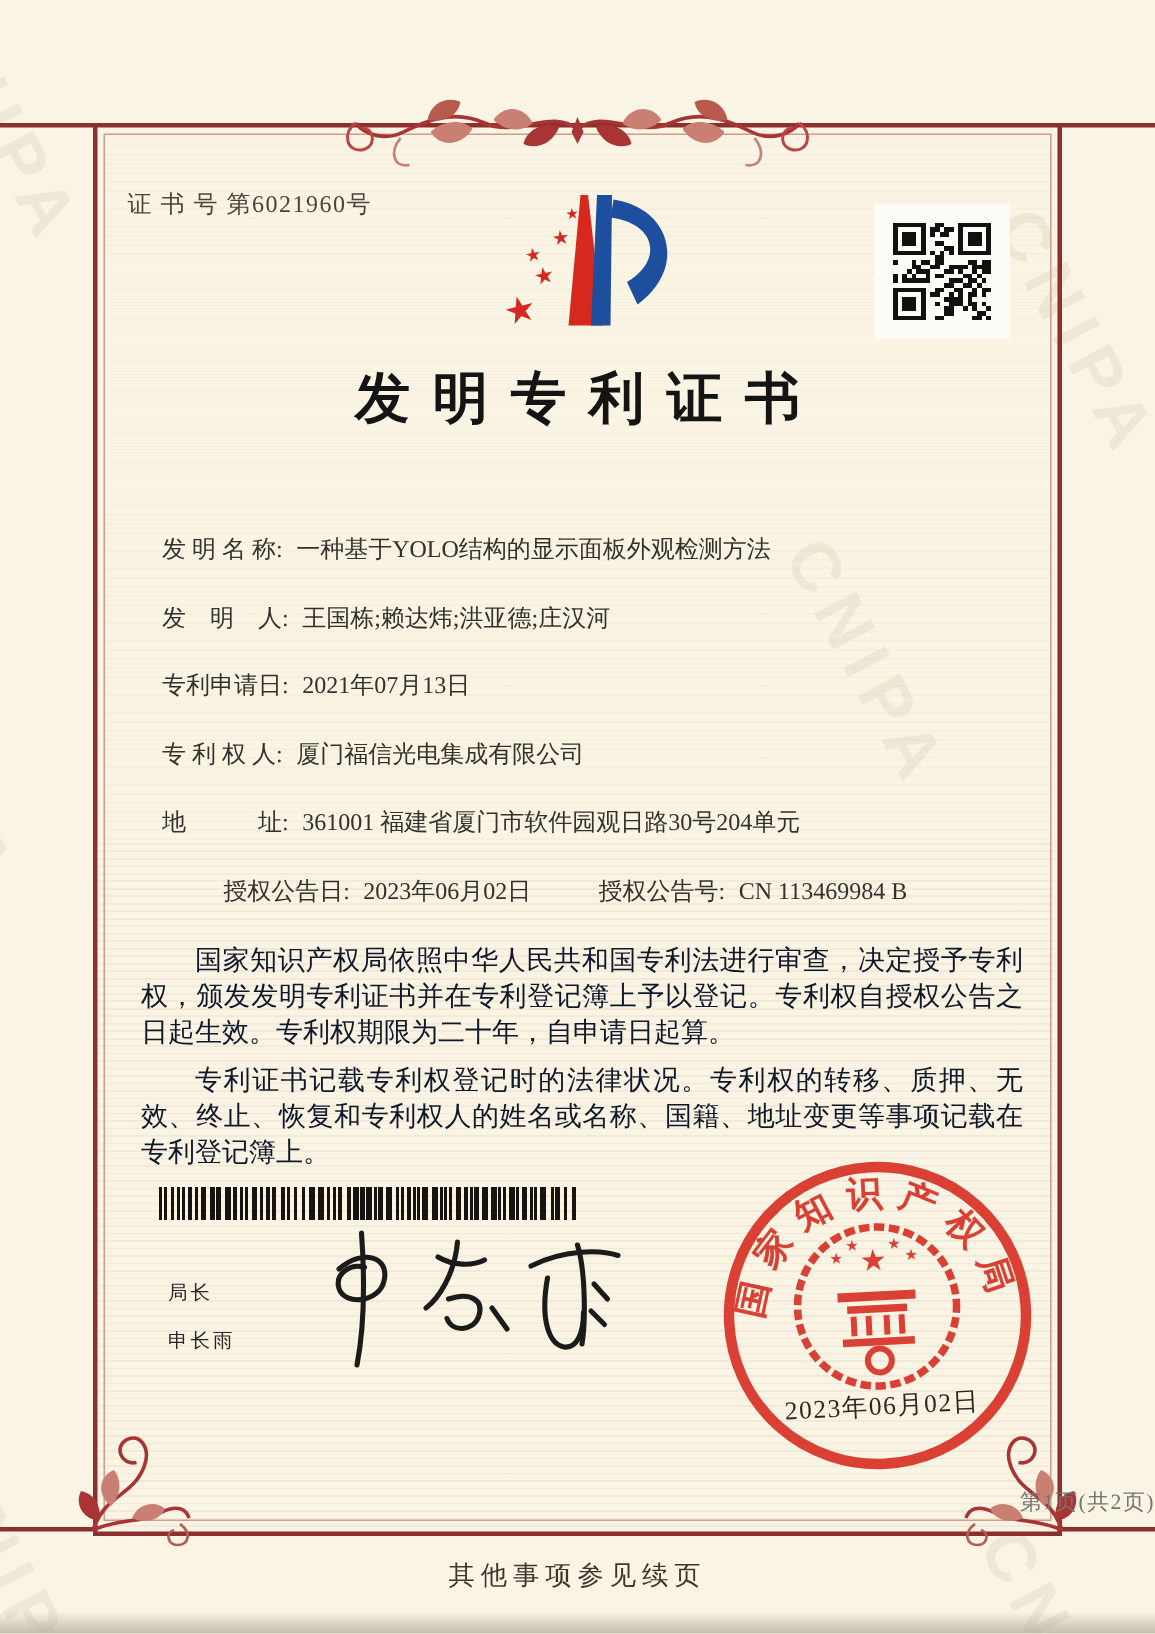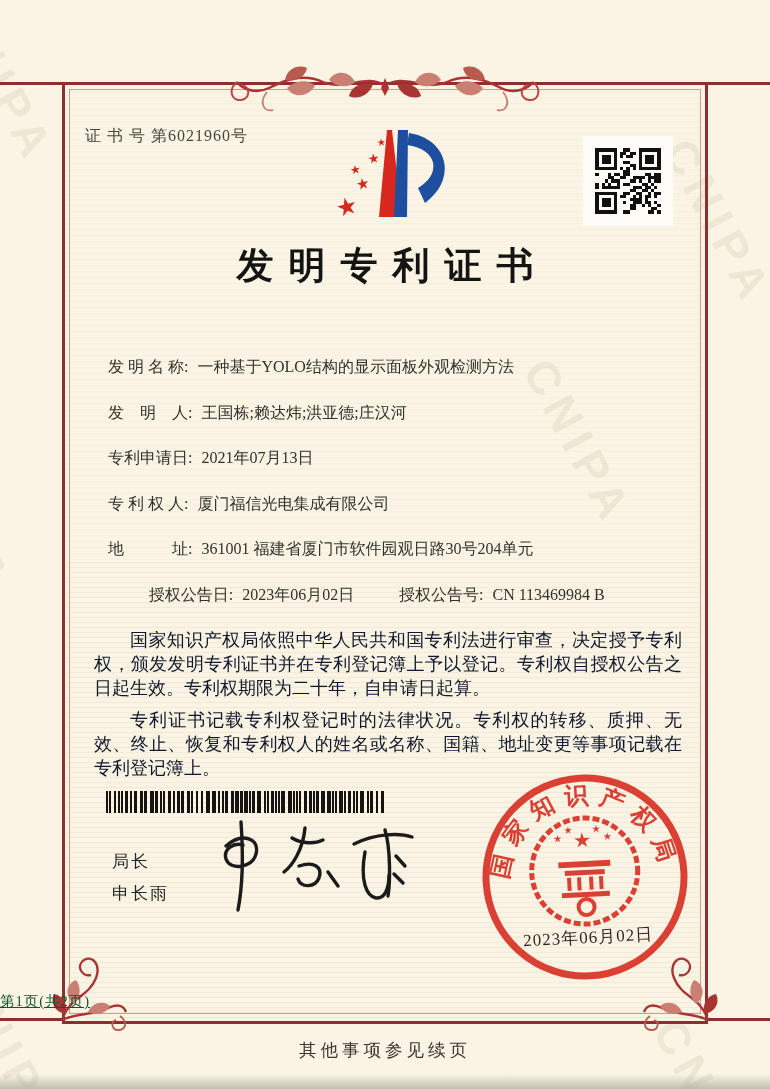--- a/index.html
+++ b/index.html
@@ -43,28 +43,28 @@
   .pair{display:inline-block;}
   .pair-first{width:287px;text-align:center;}
   
   .body-text{position:absolute; left:94px; top:628px; width:588px;
     font-size:18px; line-height:24px; color:#0f172a; text-align:justify;}
   .body-text p{margin:0 0 8px 0; text-indent:2em;}
   
   .barcode{position:absolute; left:104px; top:788px; width:285px; height:28px;}
   
   .director{position:absolute; left:112px; top:846px;
-    font-family:"Liberation Sans","DejaVu Sans",sans-serif; font-size:17px;
+    font-family:"Liberation Sans","DejaVu Sans",sans-serif; font-size:13px;
     color:#262626; letter-spacing:2px; line-height:32px;}
   .sig-svg{position:absolute; left:188px; top:806px;}
   
   .seal{position:absolute; left:479px; top:771px; transform:rotate(-3deg); opacity:0.94;}
   
-  .page-info{position:absolute; left:0; top:992px; width:100%; text-align:left;
-    font-size:14.5px; color:#14532d; letter-spacing:1px;text-decoration:underline;}
+  .page-info{position:absolute; left:0; top:992px; width:100%; text-align:right;
+    font-size:14.5px; color:#737373; letter-spacing:1px;}
   .continuation{position:absolute; left:0; top:1038px; width:100%; text-align:center;
     font-size:17.5px; color:#3c362e; letter-spacing:4px;}
   .photo-edge{position:absolute; left:0; top:1074px; width:770px; height:15px;
     background:linear-gradient(180deg, rgba(160,155,140,0.0), rgba(150,146,132,0.55));}
   .ornament{position:absolute; pointer-events:none;}
 </style>
 </head>
 <body>
 
 <div class="page">

